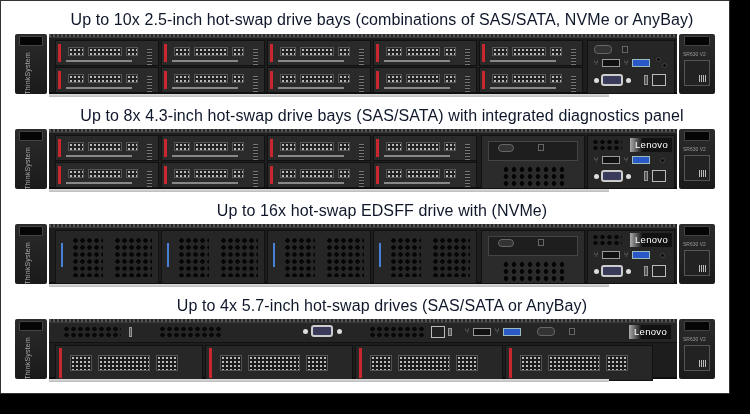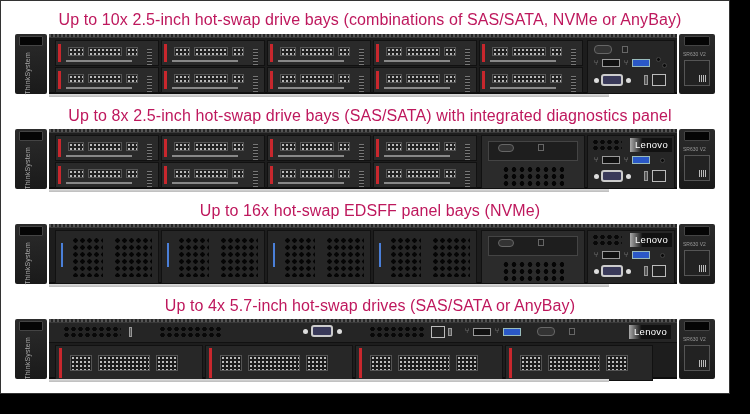--- a/index.html
+++ b/index.html
@@ -1,19 +1,19 @@
 <!DOCTYPE html>
 <html><head>
 <meta charset="utf-8">
 <style>
 *{box-sizing:border-box;margin:0;padding:0}
 html,body{width:750px;height:414px;background:#000;overflow:hidden}
 body{position:relative;font-family:"Liberation Sans",sans-serif}
 .canvas{position:absolute;left:0;top:0;width:730px;height:394px;background:#fff;border:1px solid #333}
-.caption{position:absolute;left:4px;width:730px;text-align:center;font-size:16px;color:#be185d;letter-spacing:0.1px;white-space:nowrap}
+.caption{position:absolute;left:16px;width:730px;text-align:center;font-size:16px;color:#0f172a;letter-spacing:0.1px;white-space:nowrap}
 .server{position:absolute;left:14px;width:720px;height:62px}
 .ear{position:absolute;top:0;width:32px;height:60px;background:linear-gradient(#2b2b2b,#1a1a1a);border-radius:2px}
 .ear.left{left:0}
 .ear.right{left:664px;width:36px}
 .ear .slot{position:absolute;left:4px;top:2px;width:24px;height:10px;background:#050505;border:1px solid #444;border-radius:1px}
 .ear.right .slot{left:5px;width:26px}
 .ear .brand{position:absolute;left:9px;top:18px;writing-mode:vertical-rl;transform:rotate(180deg);font-size:7px;color:#aaa;letter-spacing:0.2px}
 .ear .model{position:absolute;left:4px;top:17px;font-size:5px;color:#999}
 .ear .label{position:absolute;left:5px;top:26px;width:26px;height:26px;border:1px solid #555;background:#222}
 .ear .qr{position:absolute;right:3px;bottom:3px;width:7px;height:7px;background:repeating-linear-gradient(90deg,#bbb 0 1px,#222 1px 2px)}
@@ -162,21 +162,21 @@
     <div class="rail"></div>
     <div class="ear right">
       <div class="slot"></div>
       <div class="model">SR630 V2</div>
       <div class="label">
           <div class="qr"></div>
         </div>
     </div>
   </div>
 
-  <div class="caption" style="top:106px">Up to 8x 2.5-inch hot-swap drive bays (SAS/SATA) with integrated diagnostics panel</div>
+  <div class="caption" style="top:106px">Up to 8x 4.3-inch hot-swap drive bays (SAS/SATA) with integrated diagnostics panel</div>
 
   <div class="server" style="top:128px">
     <div class="ear left">
       <div class="slot"></div>
       <div class="brand">ThinkSystem</div>
     </div>
     <div class="chassis">
       <div class="bay" style="left:6px;top:2px;width:104px;height:26px">
           <div class="latch"></div>
           <div class="vent" style="left:12px;width:16px"></div>
@@ -265,21 +265,21 @@
     <div class="rail"></div>
     <div class="ear right">
       <div class="slot"></div>
       <div class="model">SR630 V2</div>
       <div class="label">
           <div class="qr"></div>
         </div>
     </div>
   </div>
 
-  <div class="caption" style="top:201px">Up to 16x hot-swap EDSFF panel bays (NVMe)</div>
+  <div class="caption" style="top:201px">Up to 16x hot-swap EDSFF drive with (NVMe)</div>
 
   <div class="server" style="top:223px">
     <div class="ear left">
       <div class="slot"></div>
       <div class="brand">ThinkSystem</div>
     </div>
     <div class="chassis">
       <div class="edsff" style="left:6px;width:104px">
           <div class="blue"></div>
           <div class="holes"></div>

